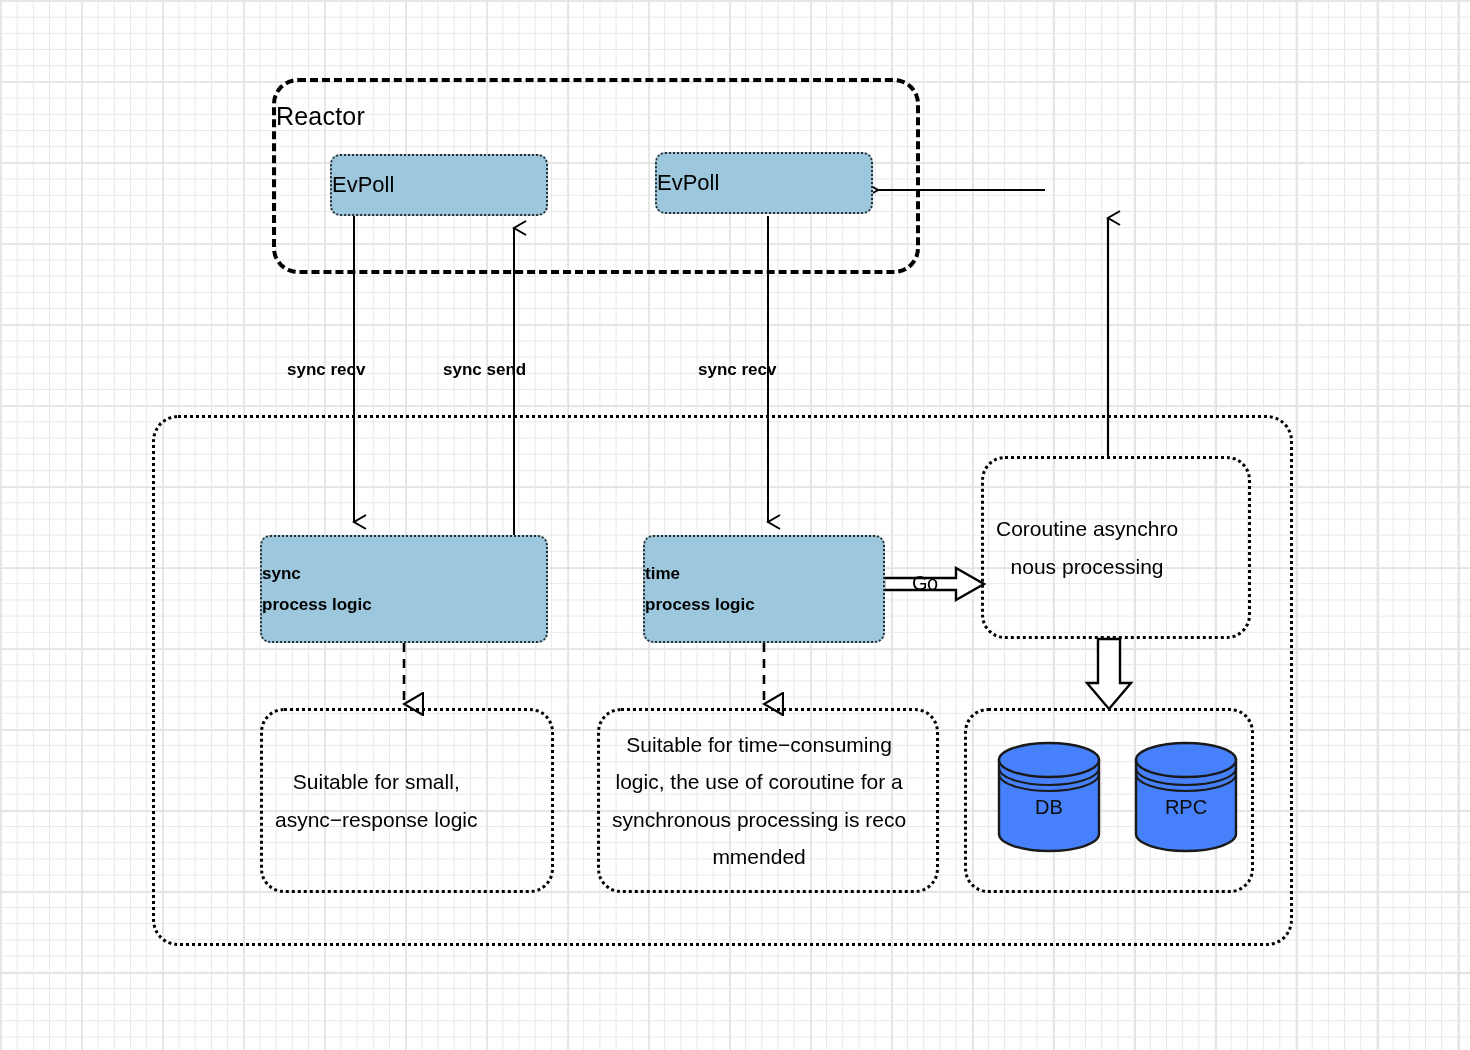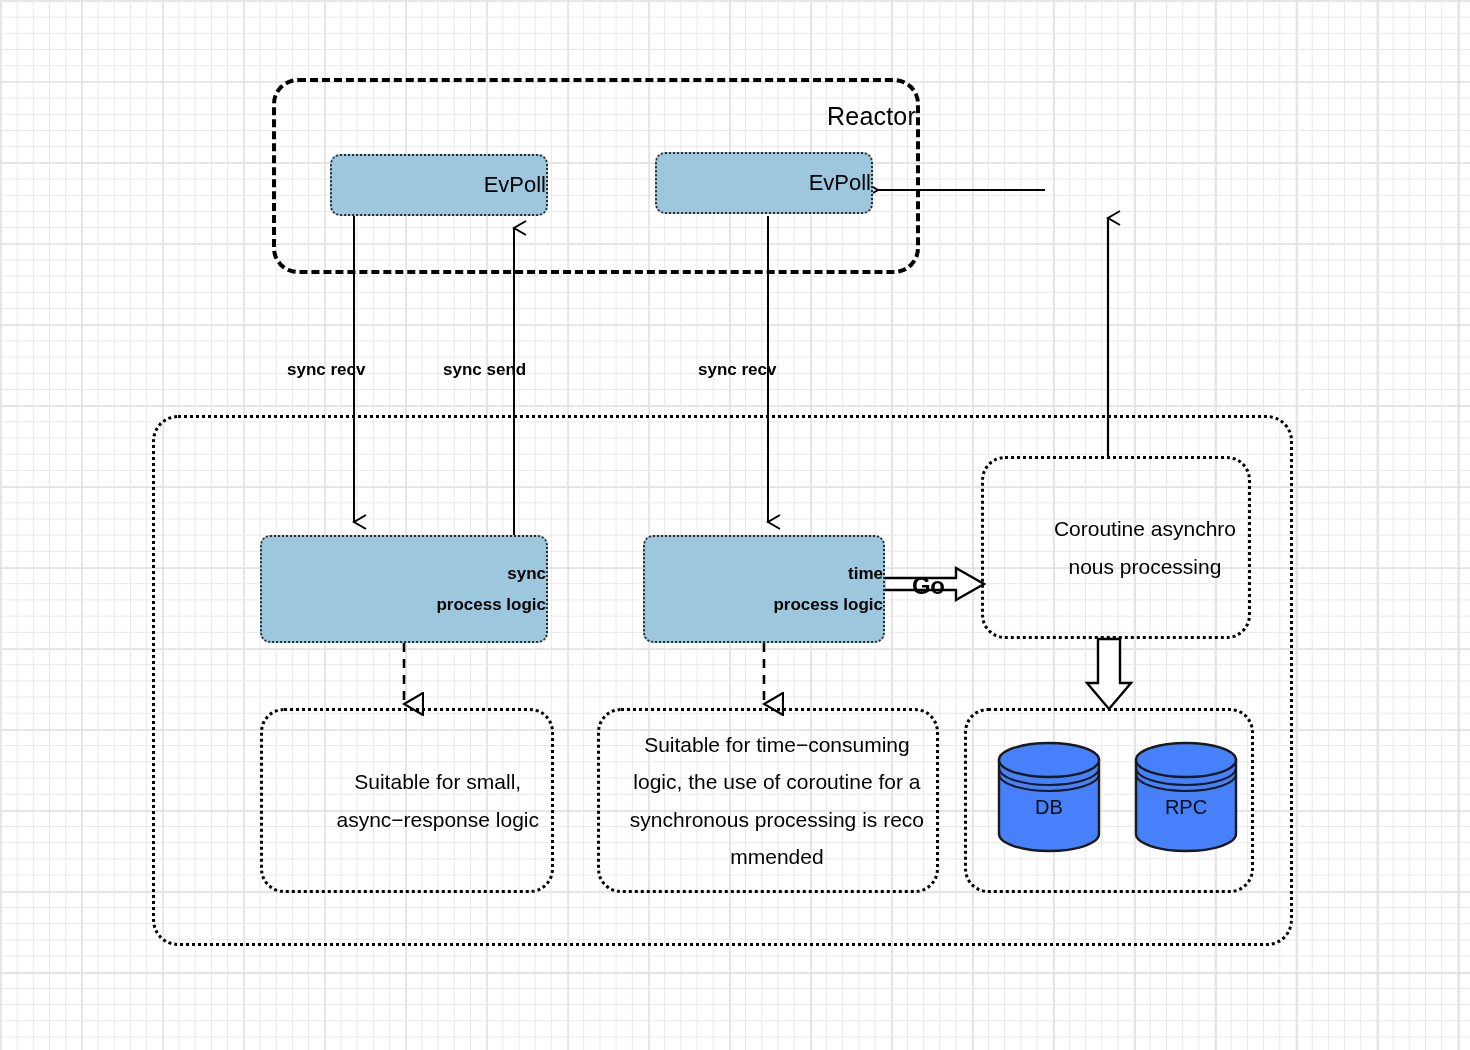--- a/index.html
+++ b/index.html
@@ -36,21 +36,21 @@
     width: 1470px;
     height: 1050px;
     pointer-events: none;
   }
 
   .node {
     position: absolute;
     box-sizing: border-box;
     display: flex;
     flex-direction: column;
-    align-items: flex-end;
+    align-items: flex-start;
     justify-content: center;
     text-align: center;
     color: #000000;
   }
 
   
   .reactor-container {
     border: 4px dashed #000000;
     border-radius: 26px;
     background: transparent;
@@ -113,22 +113,22 @@
     color: #000000;
     white-space: nowrap;
   }
   .edge-label.thin {
     font-weight: 400;
     font-size: 20px;
     line-height: 1.72;
     white-space: normal;
   }
   .edge-label.go {
-    font-size: 24px;
-    font-weight: 700;
+    font-size: 20px;
+    font-weight: 400;
     letter-spacing: -0.5px;
   }
 
   
   .cylinder {
     position: absolute;
   }
   .cyl-label {
     position: absolute;
     width: 100%;

